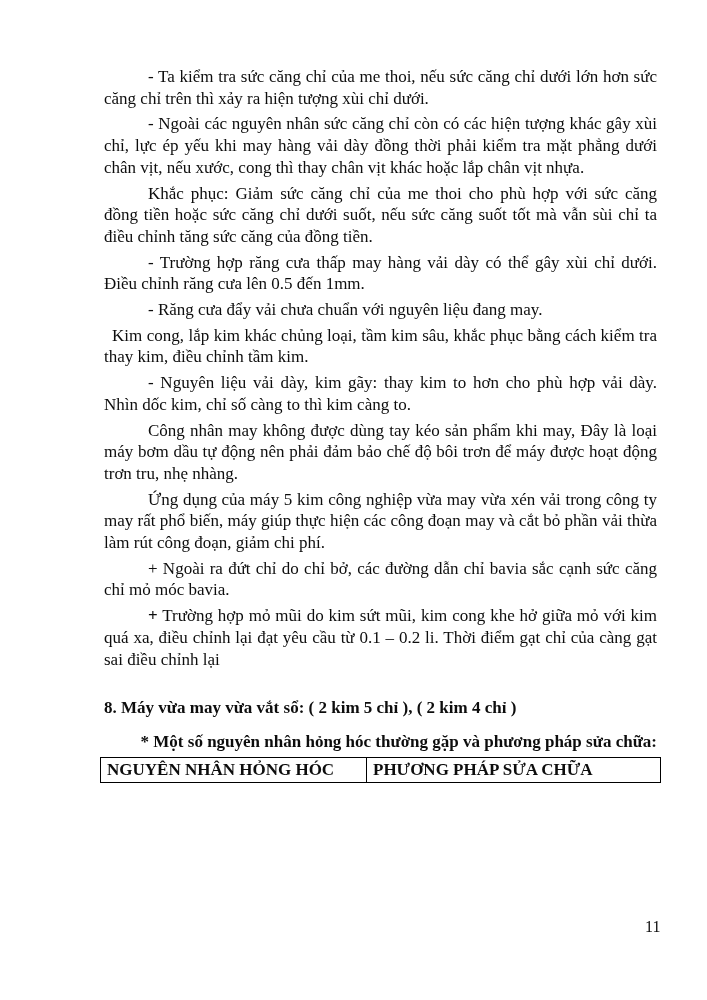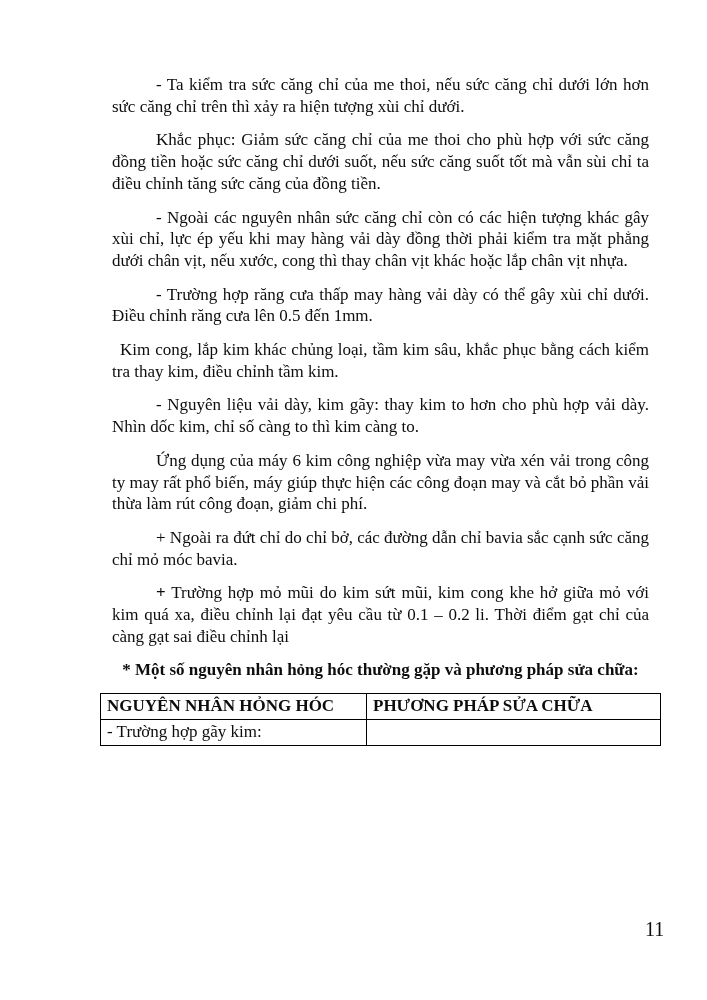--- a/index.html
+++ b/index.html
@@ -10,87 +10,86 @@
     font-family:"Liberation Serif","DejaVu Serif",serif;
     color:#0d0d0d;
     overflow:hidden;
   }
   .body-text{
     position:absolute;
     left:100px;top:62px;width:561px;
     font-size:17px;line-height:21.7px;
     text-align:justify;
   }
-  .body-text p{margin:12px;text-indent:44px;font-family:Liberation Serif, serif;}
+  .body-text p{margin:4px;text-indent:44px;font-family:Liberation Serif, serif;}
   .body-text p.flush{text-indent:8px;}
   .section-heading{
     font-weight:bold;
     margin-top:27px !important;
     text-indent:0 !important;
     text-align:left !important;
   }
   .table-caption{
     font-weight:bold;
     margin-top:12px !important;
     text-indent:0 !important;
-    text-align:center;
+    text-align:right;
   }
   table.fault-table{
     border-collapse:collapse;
     width:100%;
     margin-top:2px;
     table-layout:fixed;
   }
   table.fault-table col.c1{width:47.5%;}
   table.fault-table col.c2{width:52.5%;}
   table.fault-table th, table.fault-table td{
     border:1.5px solid #000;
     padding:1px 6px 2px 6px;
     vertical-align:top;
     text-align:left;
     font-size:17px;line-height:21.7px;
   }
   table.fault-table th{font-weight:bold;}
   .page-number{
     position:absolute;
     left:645px;top:918px;
-    font-size:20px;
+    font-size:16px;
   }
   b.marker{font-weight:bold;}
 </style>
 </head>
 <body>
 
 <div class="page">
   <div class="body-text">
     <p>- Ta kiểm tra sức căng chỉ của me thoi, nếu sức căng chỉ dưới lớn hơn sức căng chỉ trên thì xảy ra hiện tượng xùi chỉ dưới.</p>
+    <p>- Ngoài các nguyên nhân sức căng chỉ còn có các hiện tượng khác gây xùi chỉ, lực ép yếu khi may hàng vải dày đồng thời phải kiểm tra mặt phẳng dưới chân vịt, nếu xước, cong thì thay chân vịt khác hoặc lắp chân vịt nhựa.</p>
     <p>Khắc phục: Giảm sức căng chỉ của me thoi cho phù hợp với sức căng đồng tiền hoặc sức căng chỉ dưới suốt, nếu sức căng suốt tốt mà vẫn sùi chỉ ta điều chỉnh tăng sức căng của đồng tiền.</p>
-    <p>- Ngoài các nguyên nhân sức căng chỉ còn có các hiện tượng khác gây xùi chỉ, lực ép yếu khi may hàng vải dày đồng thời phải kiểm tra mặt phẳng dưới chân vịt, nếu xước, cong thì thay chân vịt khác hoặc lắp chân vịt nhựa.</p>
     <p>- Trường hợp răng cưa thấp may hàng vải dày có thể gây xùi chỉ dưới. Điều chỉnh răng cưa lên 0.5 đến 1mm.</p>
+    <p>- Răng cưa đẩy vải chưa chuẩn với nguyên liệu đang may.</p>
     <p class="flush">Kim cong, lắp kim khác chủng loại, tầm kim sâu, khắc phục bằng cách kiểm tra thay kim, điều chỉnh tầm kim.</p>
     <p>- Nguyên liệu vải dày, kim gãy: thay kim to hơn cho phù hợp vải dày. Nhìn dốc kim, chỉ số càng to thì kim càng to.</p>
-    <p>Ứng dụng của máy 6 kim công nghiệp vừa may vừa xén vải trong công ty may rất phổ biến, máy giúp thực hiện các công đoạn may và cắt bỏ phần vải thừa làm rút công đoạn, giảm chi phí.</p>
+    <p>Công nhân may không được dùng tay kéo sản phẩm khi may, Đây là loại máy bơm dầu tự động nên phải đảm bảo chế độ bôi trơn để máy được hoạt động trơn tru, nhẹ nhàng.</p>
+    <p>Ứng dụng của máy 5 kim công nghiệp vừa may vừa xén vải trong công ty may rất phổ biến, máy giúp thực hiện các công đoạn may và cắt bỏ phần vải thừa làm rút công đoạn, giảm chi phí.</p>
     <p>+ Ngoài ra đứt chỉ do chỉ bở, các đường dẫn chỉ bavia sắc cạnh sức căng chỉ mỏ móc bavia.</p>
     <p><b class="marker">+</b><span> Trường hợp mỏ mũi do kim sứt mũi, kim cong khe hở giữa mỏ với kim quá xa, điều chỉnh lại đạt yêu cầu từ 0.1 – 0.2 li. Thời điểm gạt chỉ của càng gạt sai điều chỉnh lại</span></p>
 
+    <p class="section-heading">8. Máy vừa may vừa vắt sổ: ( 2 kim 5 chỉ ), ( 2 kim 4 chỉ )</p>
 
     <p class="table-caption">* Một số nguyên nhân hỏng hóc thường gặp và phương pháp sửa chữa:</p>
 
     <table class="fault-table">
       <colgroup>
           <col class="c1">
           <col class="c2">
         </colgroup>
       <tbody>
           <tr>
         <th>NGUYÊN NHÂN HỎNG HÓC</th>
         <th>PHƯƠNG PHÁP SỬA CHỮA</th>
       </tr>
-      <tr>
-        <td>- Trường hợp gãy kim:</td>
-        <td></td>
-      </tr>
     </tbody>
       </table>
   </div>
 
   <div class="page-number">11</div>
 </div>
 
 </body></html>

